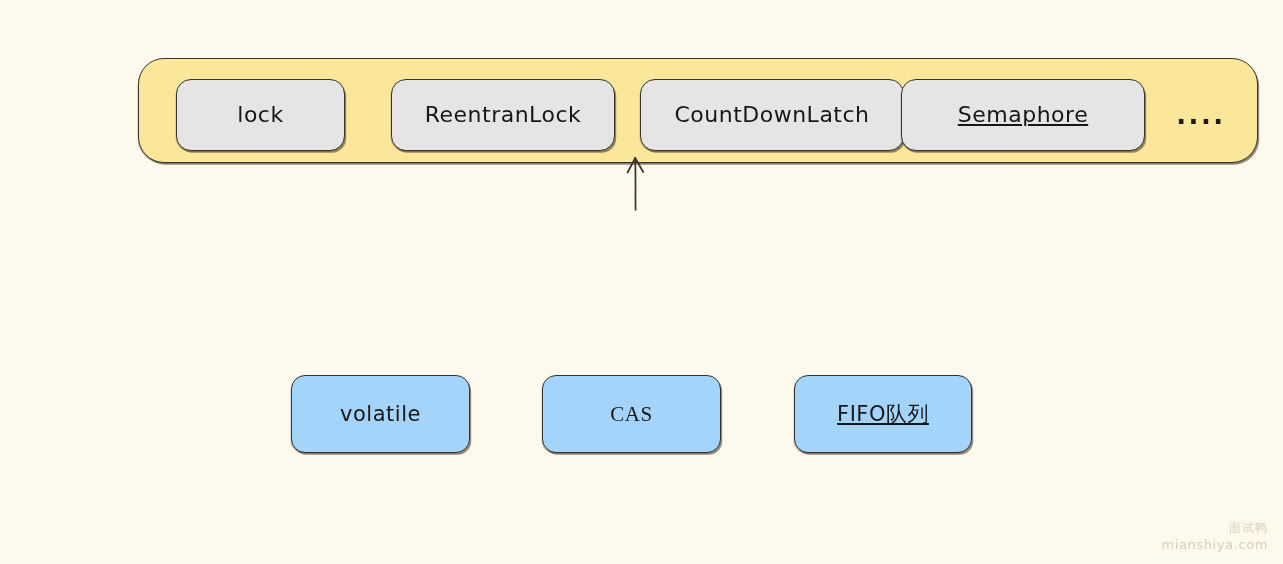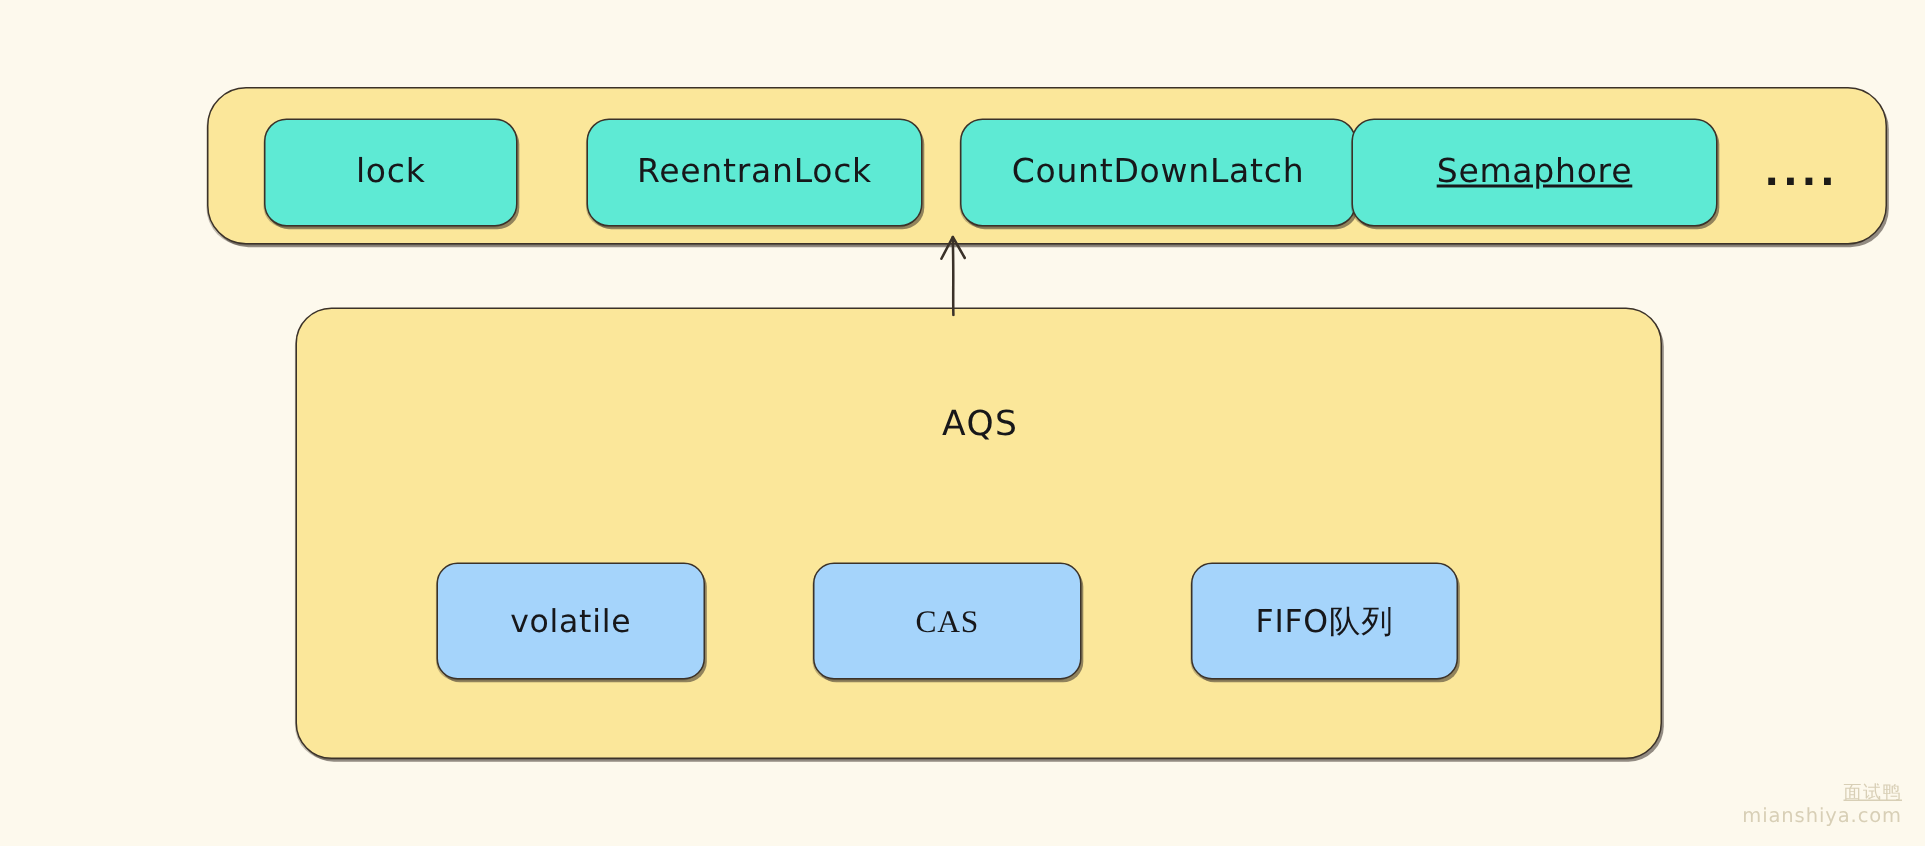--- a/index.html
+++ b/index.html
@@ -56,21 +56,21 @@
     left: 138px;
     top: 58px;
     width: 1120px;
     height: 105px;
     background: #fbe79a;
     border-radius: 26px;
   }
 
   
   .pink {
-    background: #5eead4;
+    background: #e5e5e5;
     border-radius: 15px;
     height: 72px;
     top: 79px;
   }
   .pink .label { font-size: 22px; }
 
   #node-lock        { left: 176px;  width: 169px; }
   #node-reentranlock{ left: 391px;  width: 224px; }
   #node-countdown   { left: 640px;  width: 264px; }
   #node-semaphore   { left: 901px;  width: 244px; text-decoration: underline; }
@@ -122,33 +122,33 @@
   .blue {
     background: #a5d4fb;
     border-radius: 14px;
     height: 78px;
     top: 375px;
   }
   .blue .label { font-size: 21px; }
 
   #node-volatile { left: 291px; width: 179px; }
   #node-cas      { left: 542px; width: 179px; font-family: Liberation Serif, serif; }
-  #node-fifo     { left: 794px; width: 178px; }
+  #node-fifo     { left: 794px; width: 178px; text-decoration: underline; }
 
   
   #watermark {
     position: absolute;
     right: 15px;
     bottom: 10px;
     text-align: right;
     color: #d8cfb6;
     line-height: 1.35;
     user-select: none;
   }
-  #watermark .wm-cn { font-size: 12px; display: block; letter-spacing: 1px; text-decoration: underline; }
+  #watermark .wm-cn { font-size: 12px; display: block; letter-spacing: 1px; }
   #watermark .wm-en { font-size: 13px; display: block; letter-spacing: .6px; }
 </style>
 </head>
 <body>
 
 <div id="canvas">
 
   <div class="node sketch" id="top-container"></div>
 
   <div class="node sketch pink" id="node-lock">
@@ -170,23 +170,20 @@
   <div class="node" id="node-ellipsis">
     <span class="label">....</span>
   </div>
 
   <svg id="arrow-aqs-to-top" viewBox="0 0 48 56">
     <path d="M23.6 55 C23.2 42, 23.9 28, 23.2 5" fill="none" stroke="#3b3229" stroke-width="1.7" stroke-linecap="round"></path>
     <path d="M23.2 3 L15.6 17.5" fill="none" stroke="#3b3229" stroke-width="1.7" stroke-linecap="round"></path>
     <path d="M23.2 3 L31.2 17.0" fill="none" stroke="#3b3229" stroke-width="1.7" stroke-linecap="round"></path>
   </svg>
 
-  <div class="node sketch" id="aqs-box">
-    <div id="aqs-title">AQS</div>
-  </div>
 
   <div class="node sketch blue" id="node-volatile">
     <span class="label">volatile</span>
   </div>
 
   <div class="node sketch blue" id="node-cas">
     <span class="label">CAS</span>
   </div>
 
   <div class="node sketch blue" id="node-fifo">

